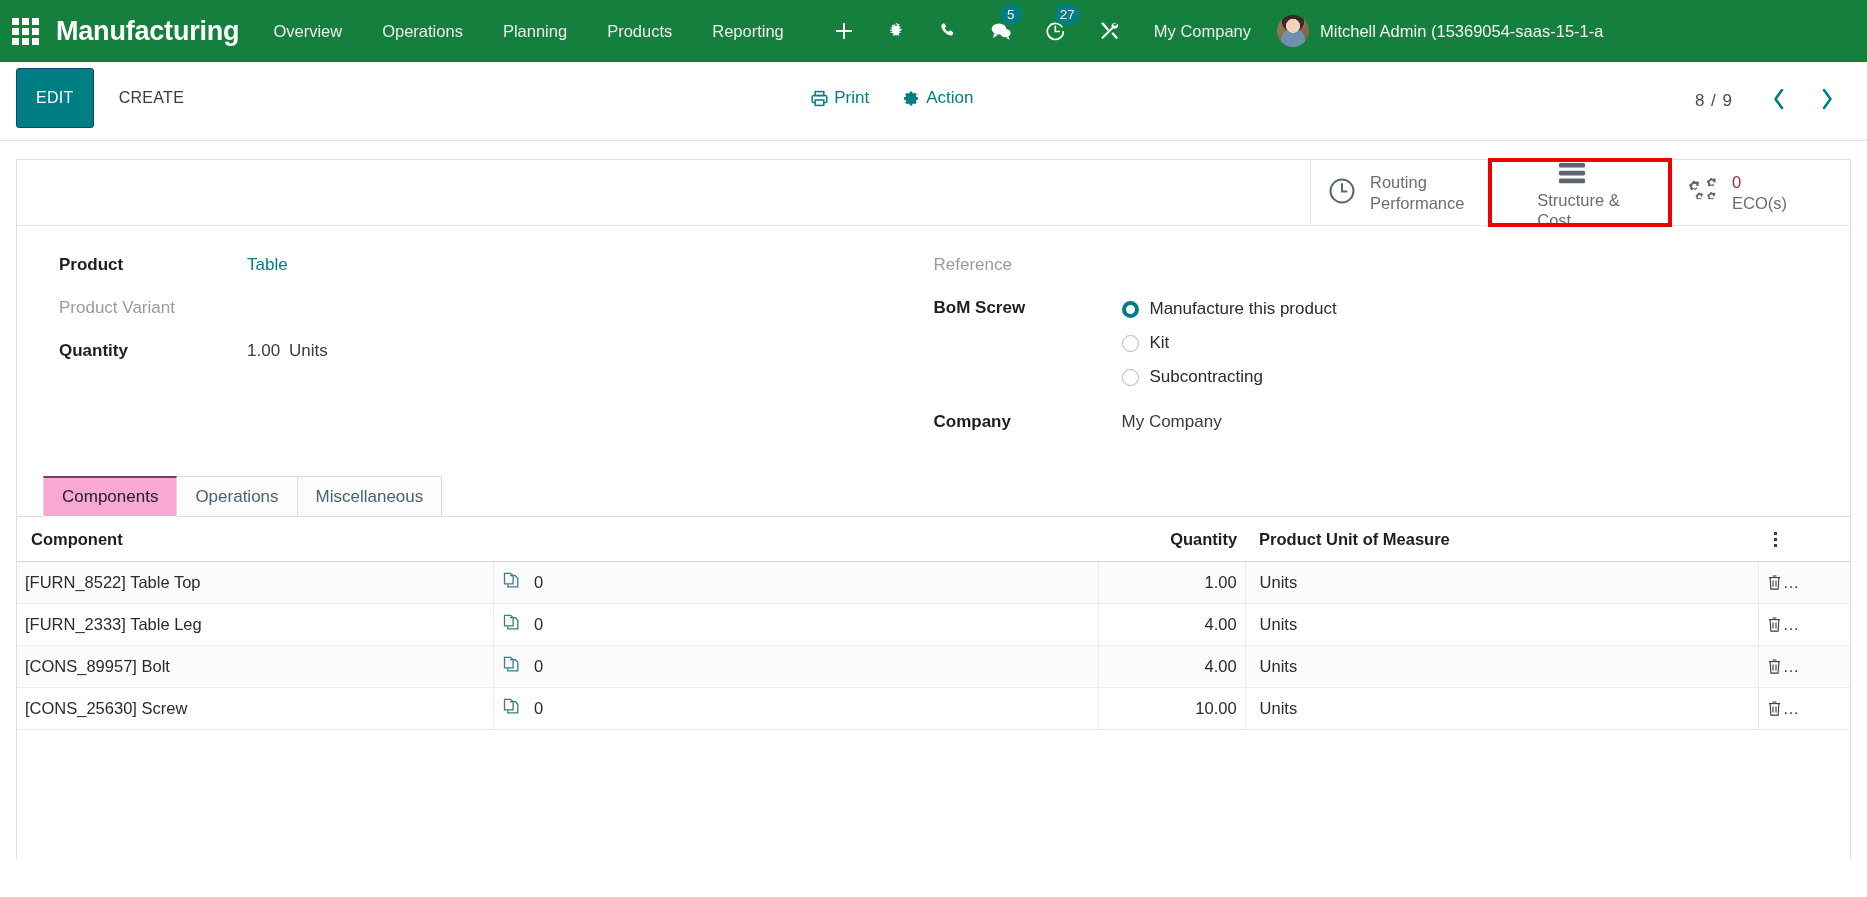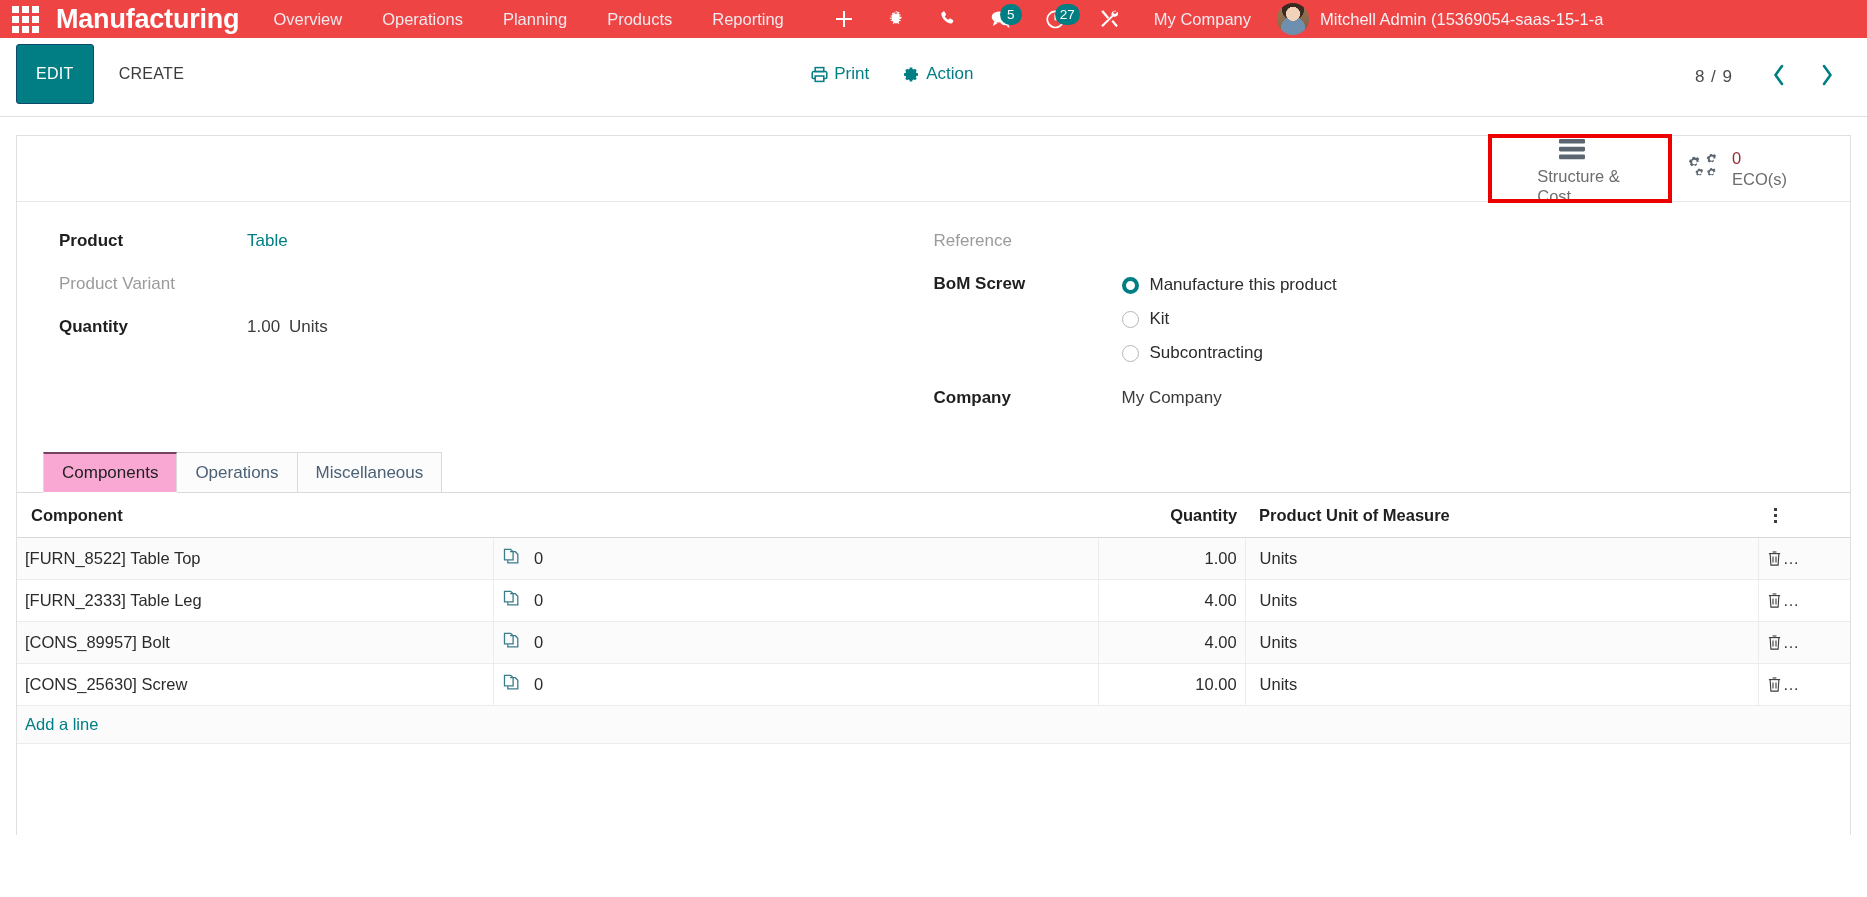--- a/index.html
+++ b/index.html
@@ -5,22 +5,22 @@
   * { box-sizing: border-box; margin: 0; padding: 0; }
   html, body {
     width: 1867px; height: 897px;
     background: #ffffff;
     font-family: "Liberation Sans", sans-serif;
     overflow: hidden;
   }
 
   
   .navbar {
-    height: 38px;
-    background: #ef4444;
+    height: 62px;
+    background: #15803d;
     display: flex;
     align-items: center;
     padding: 0 0 0 8px;
     color: #ffffff;
     position: relative;
     overflow: hidden;
   }
   .apps-grid {
     width: 34px; height: 30px;
     display: grid;
@@ -452,20 +452,29 @@
           </svg>
       </span>
     </div>
   </div>
 </div>
 
 <div class="sheet-wrap">
 <div class="sheet">
 
   <div class="button-box">
+    <div class="stat-button">
+      <span class="stat-icon">
+        <svg width="30" height="30" viewBox="0 0 30 30" fill="none" stroke="#5c6670" stroke-width="2">
+          <circle cx="15" cy="15" r="11.5"></circle>
+          <path d="M15 8v7.5h4.5" stroke-linecap="round"></path>
+        </svg>
+      </span>
+      <span class="stat-text"><span>Routing</span><br><span>Performance</span></span>
+    </div>
 
     <div class="stat-button highlighted">
       <span class="stat-icon">
         <svg width="30" height="26" viewBox="0 0 30 26" fill="#5c6670">
           <rect x="2" y="3" width="26" height="4.6" rx="1.3"></rect>
           <rect x="2" y="10.8" width="26" height="4.6" rx="1.3"></rect>
           <rect x="2" y="18.6" width="26" height="4.6" rx="1.3"></rect>
         </svg>
       </span>
       <span class="stat-text"><span>Structure &amp;</span><br><span>Cost</span></span>
@@ -674,23 +683,18 @@
                       <path d="M5.6 2h3.8"></path>
                   <path d="M3.1 3.6l.8 11.5h7.2l.8-11.5"></path>
                   <path d="M6 6.4v6M9 6.4v6"></path>
                 </svg>
               </span>
               <span class="del-dots">…</span>
             </span>
           </td>
         </tr>
 
-        <tr class="add-line-row">
-          <td colspan="5">
-            <span class="add-line">Add a line</span>
-          </td>
-        </tr>
       </tbody>
     </table>
   </div>
 
 </div>
 </div>
 
 </body></html>

